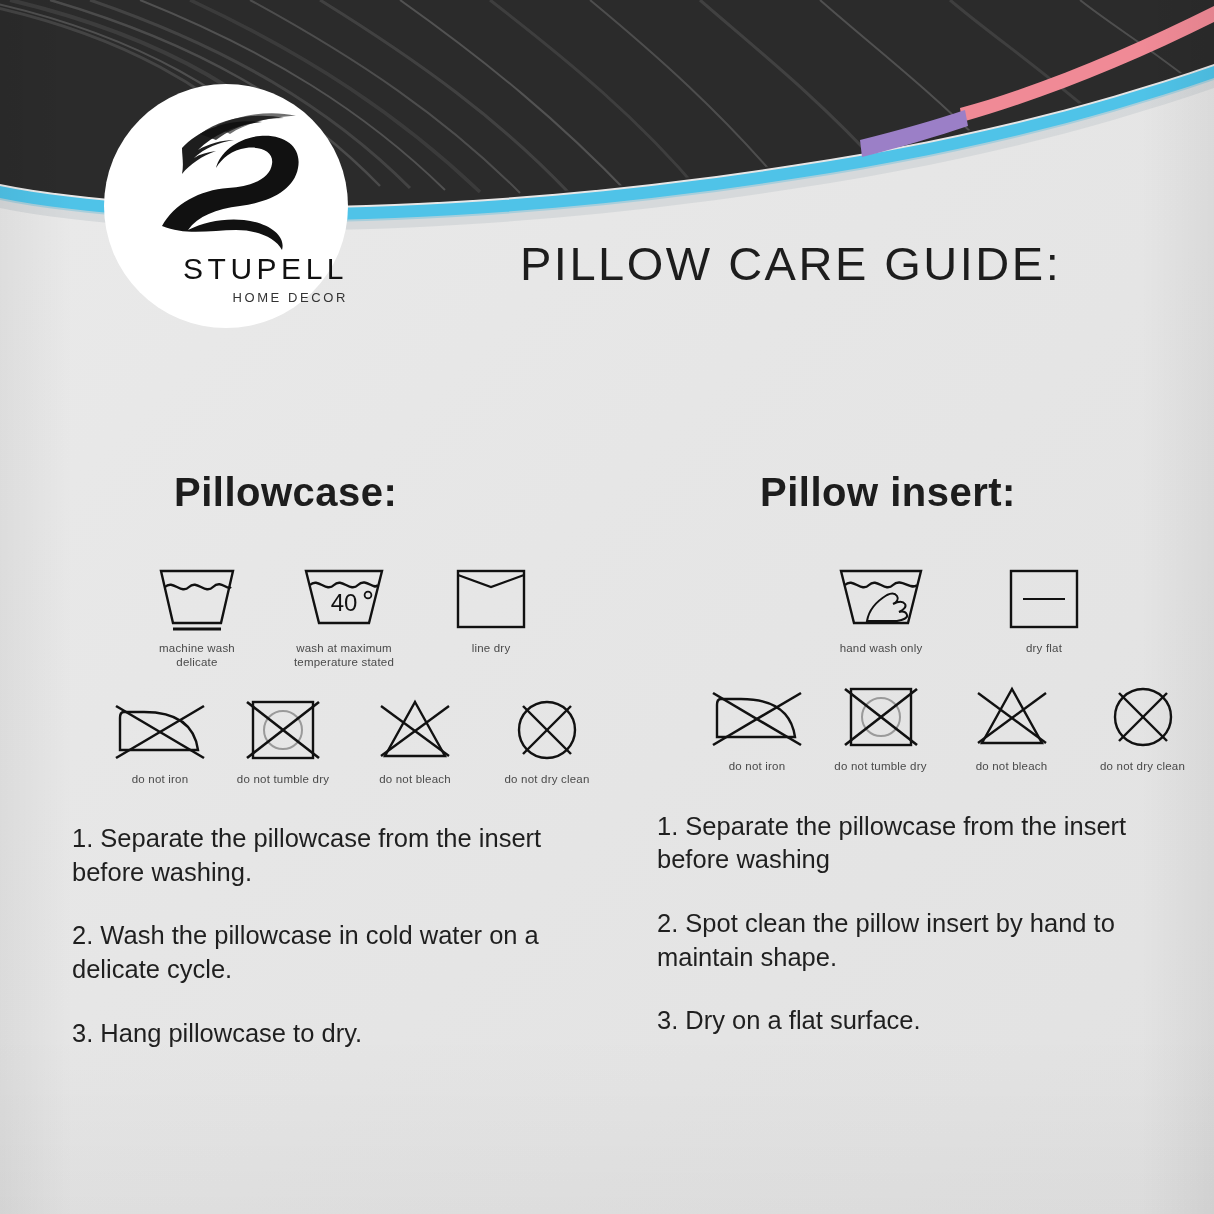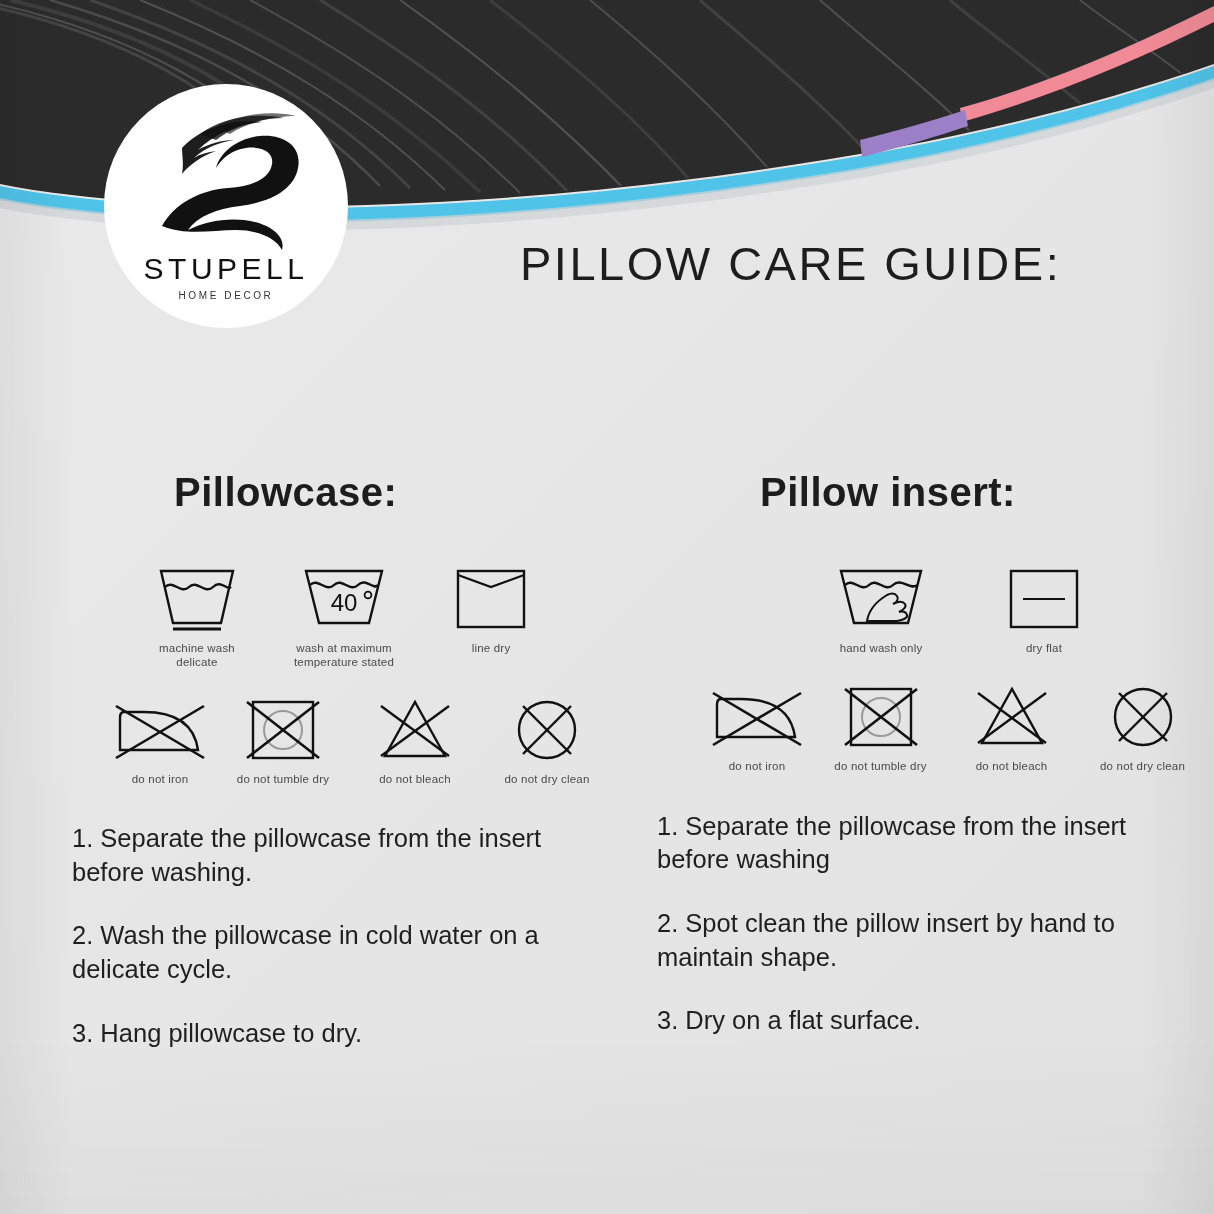--- a/index.html
+++ b/index.html
@@ -49,31 +49,31 @@
     top: 24px;
     left: 0;
     width: 244px;
     height: 150px;
   }
   .logo-text {
     position: absolute;
     left: 0;
     top: 168px;
     width: 244px;
-    text-align: center;
+    text-align: right;
   }
   .logo-name {
     font-size: 30px;
     letter-spacing: 4.5px;
     color: #111;
     font-weight: 400;
     font-family: "Liberation Sans", sans-serif;
   }
   .logo-sub {
-    font-size: 10px;
+    font-size: 13px;
     letter-spacing: 2.6px;
     color: #333;
     margin-top: 4px;
     font-family: "Liberation Sans", sans-serif;
   }
 
   
   .main-title {
     position: absolute;
     left: 520px;

